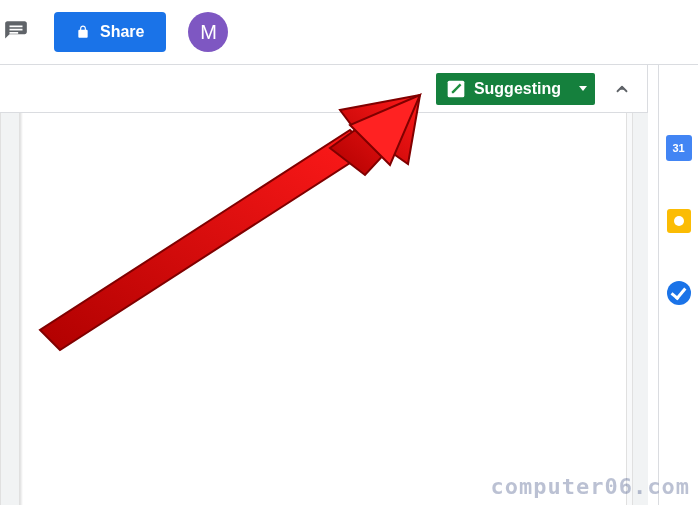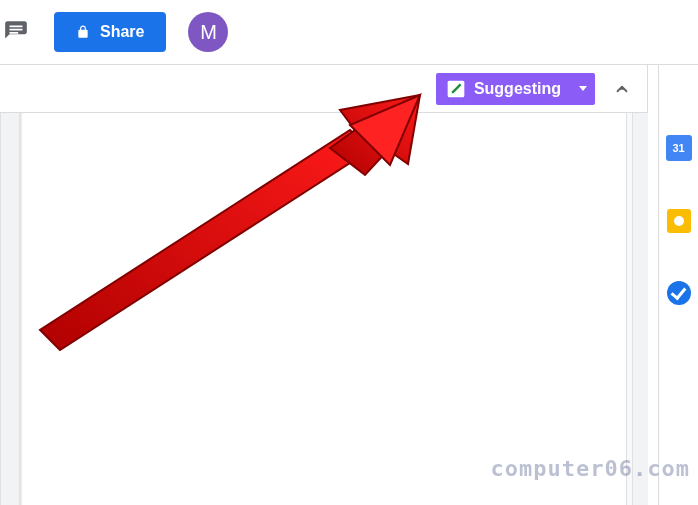--- a/index.html
+++ b/index.html
@@ -57,21 +57,21 @@
     padding-right: 8px;
     background: #fff;
     gap: 10px;
     border-bottom: 1px solid #dadce0;
     border-right: 1px solid #dadce0;
     margin-right: 50px;
   }
   .mode-btn {
     display: flex;
     align-items: center;
-    background: #8b5cf6;
+    background: #15803d;
     color: #fff;
     height: 32px;
     padding: 0 8px 0 10px;
     border-radius: 2px;
     font-size: 16px;
     font-weight: 600;
     gap: 8px;
     cursor: pointer;
   }
   .mode-btn .caret {
@@ -145,21 +145,21 @@
 
   .arrow-annot {
     position: absolute;
     top: 70px;
     left: 20px;
     pointer-events: none;
   }
 
   .watermark {
     position: absolute;
-    bottom: 24px;
+    bottom: 6px;
     right: 8px;
     font-family: monospace;
     font-size: 22px;
     font-weight: 600;
     letter-spacing: 1px;
     color: rgba(30, 50, 110, 0.30);
   }
 
   .vscroll {
     position: absolute;

